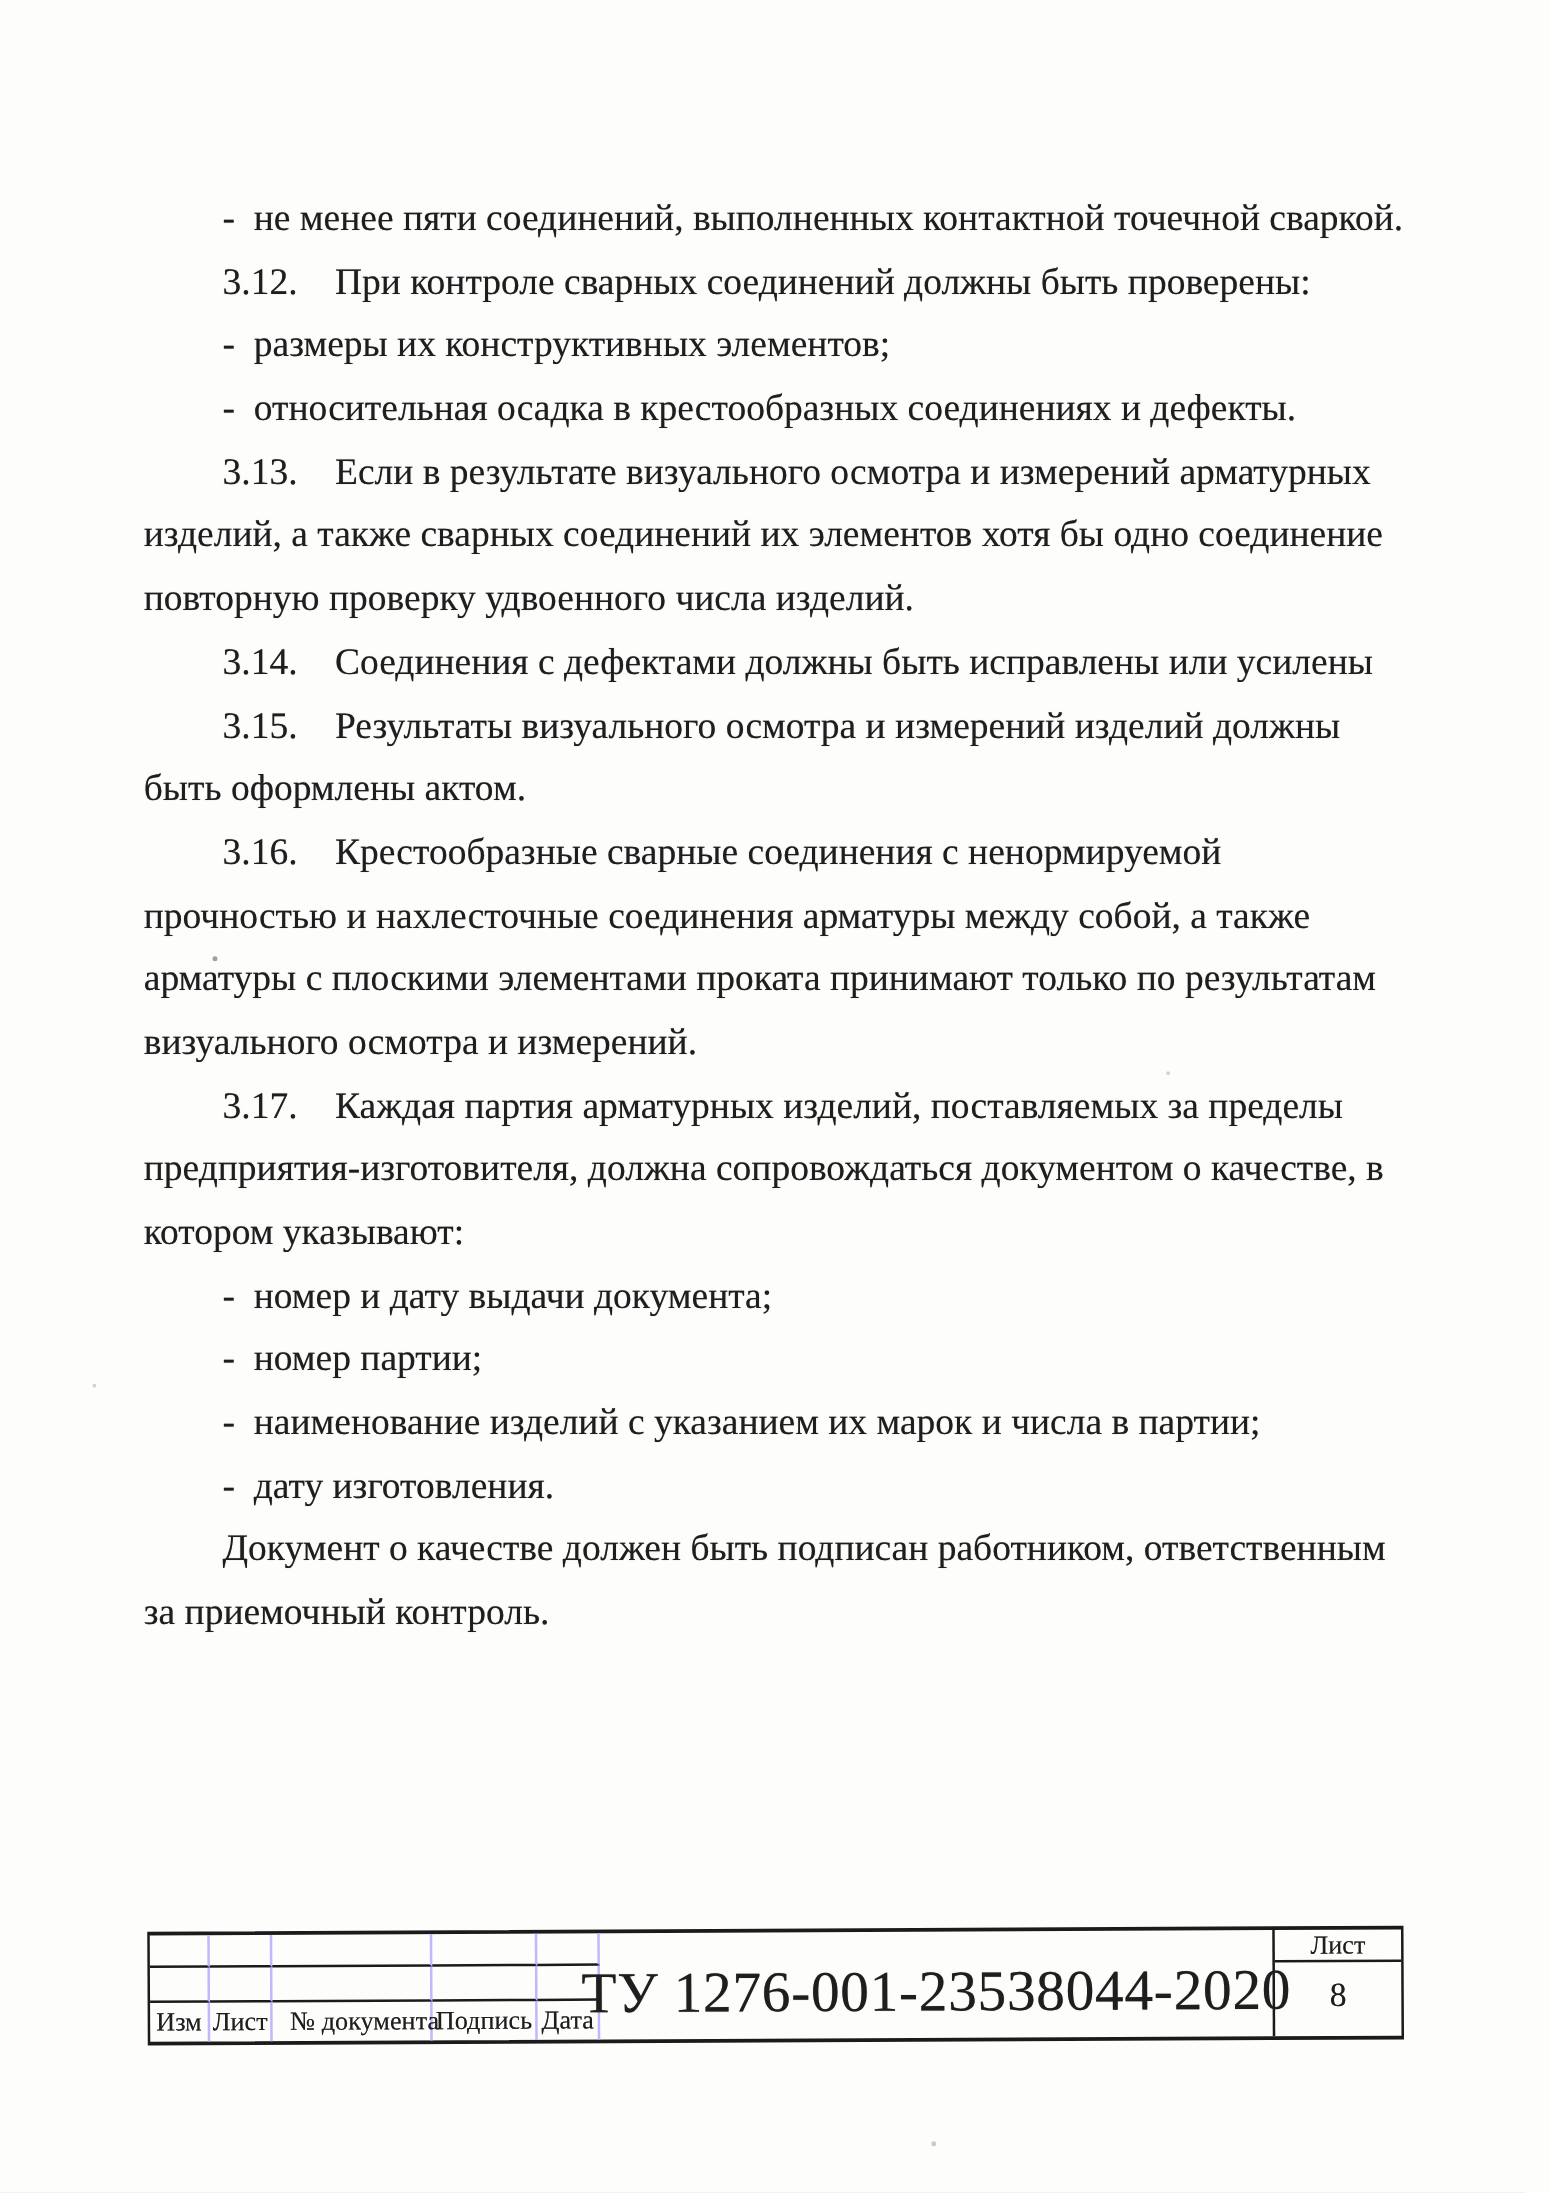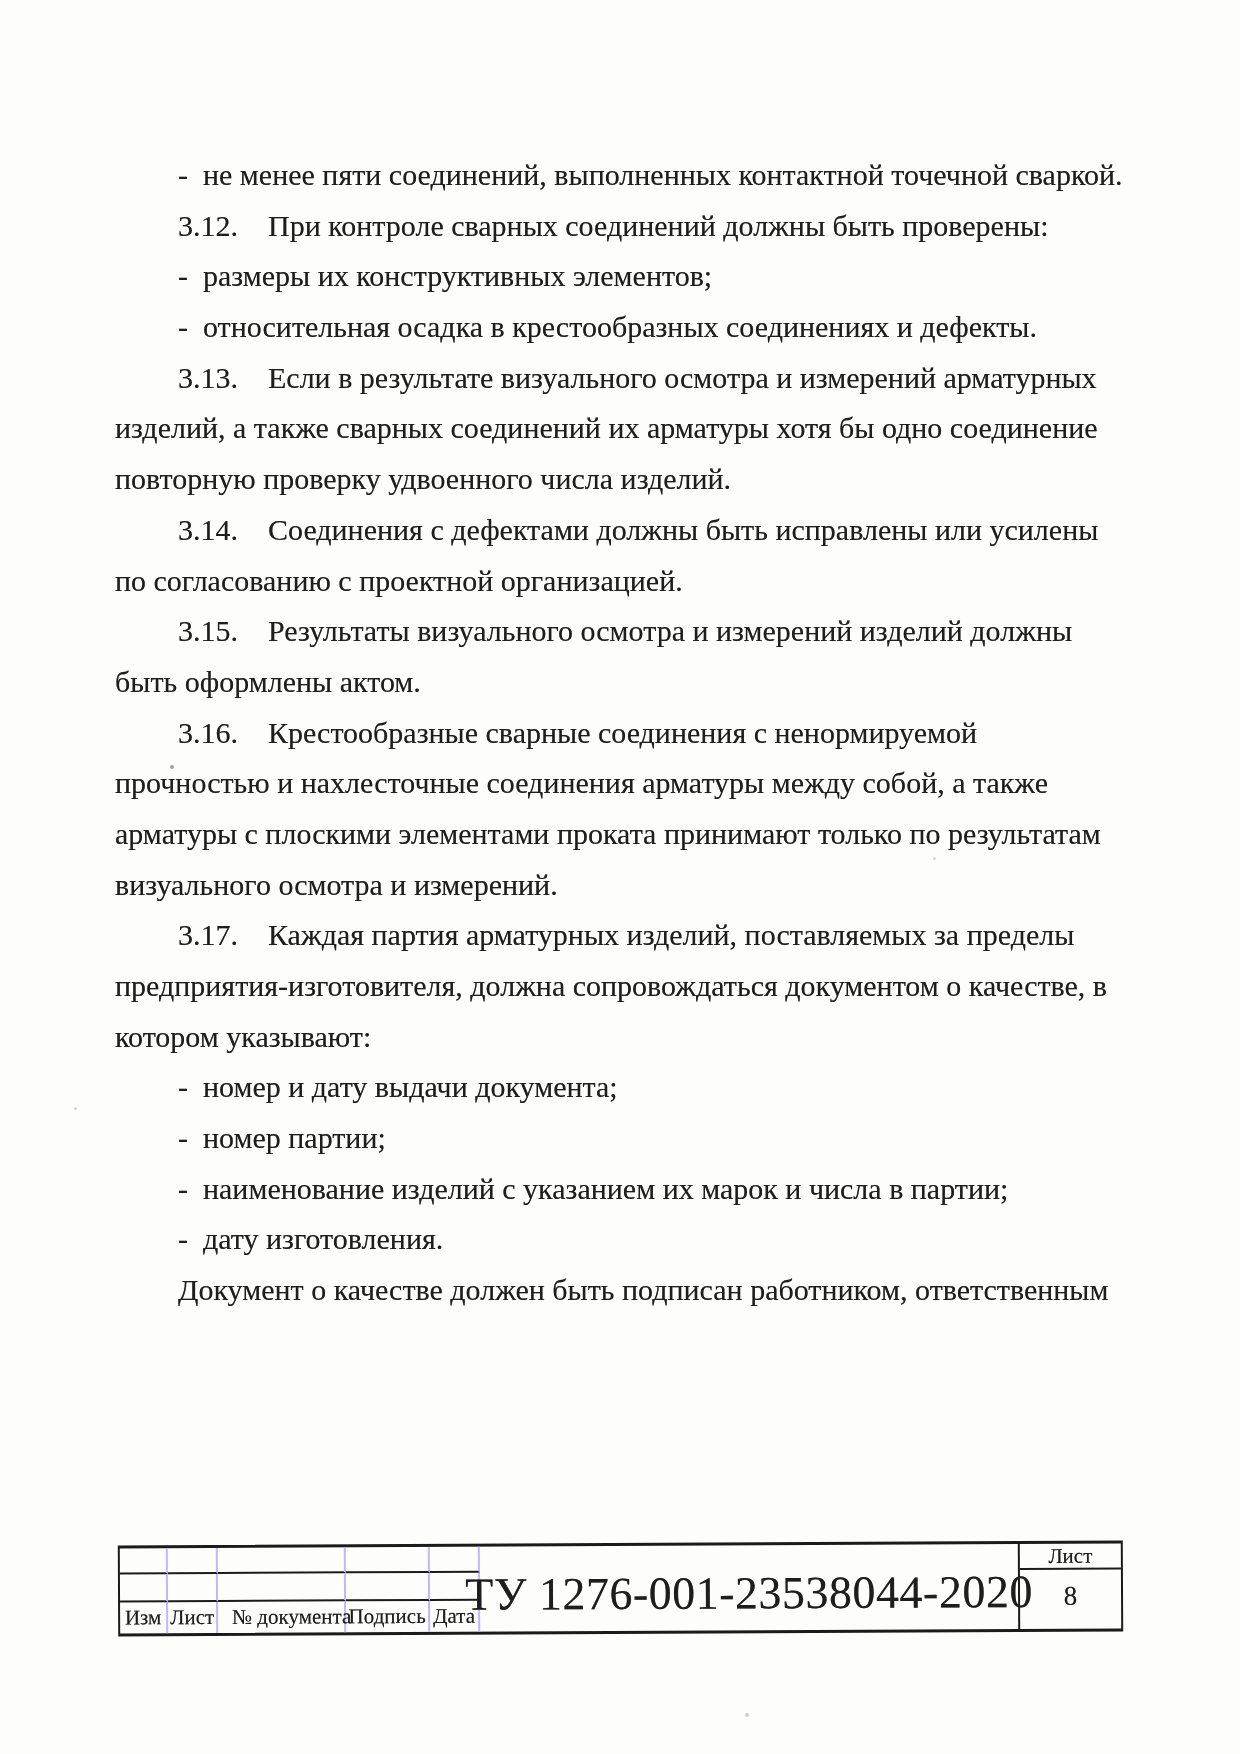--- a/index.html
+++ b/index.html
@@ -87,38 +87,38 @@
 <body>
 
 <div class="page">
 
   <div class="doc-body">
       <div class="ln ind">-  не менее пяти соединений, выполненных контактной точечной сваркой.</div>
       <div class="ln ind">3.12.    При контроле сварных соединений должны быть проверены:</div>
       <div class="ln ind">-  размеры их конструктивных элементов;</div>
       <div class="ln ind">-  относительная осадка в крестообразных соединениях и дефекты.</div>
       <div class="ln ind">3.13.    Если в результате визуального осмотра и измерений арматурных</div>
-      <div class="ln">изделий, а также сварных соединений их арматуры хотя бы одно соединение</div>
+      <div class="ln">изделий, а также сварных соединений их элементов хотя бы одно соединение</div>
       <div class="ln">повторную проверку удвоенного числа изделий.</div>
       <div class="ln ind">3.14.    Соединения с дефектами должны быть исправлены или усилены</div>
-      <div class="ln">по согласованию с проектной организацией.</div>
       <div class="ln ind">3.15.    Результаты визуального осмотра и измерений изделий должны</div>
       <div class="ln">быть оформлены актом.</div>
       <div class="ln ind">3.16.    Крестообразные сварные соединения с ненормируемой</div>
       <div class="ln">прочностью и нахлесточные соединения арматуры между собой, а также</div>
       <div class="ln">арматуры с плоскими элементами проката принимают только по результатам</div>
       <div class="ln">визуального осмотра и измерений.</div>
       <div class="ln ind">3.17.    Каждая партия арматурных изделий, поставляемых за пределы</div>
       <div class="ln">предприятия-изготовителя, должна сопровождаться документом о качестве, в</div>
       <div class="ln">котором указывают:</div>
       <div class="ln ind">-  номер и дату выдачи документа;</div>
       <div class="ln ind">-  номер партии;</div>
       <div class="ln ind">-  наименование изделий с указанием их марок и числа в партии;</div>
       <div class="ln ind">-  дату изготовления.</div>
       <div class="ln ind">Документ о качестве должен быть подписан работником, ответственным</div>
+      <div class="ln">за приемочный контроль.</div>
     </div>
 
   <div class="speck" style="left:170px;top:765px;width:4px;height:4px;opacity:.65;"></div>
   <div class="speck" style="left:745px;top:1713px;width:4px;height:4px;opacity:.35;"></div>
   <div class="speck" style="left:74px;top:1107px;width:3px;height:3px;opacity:.3;"></div>
   <div class="speck" style="left:933px;top:857px;width:3px;height:3px;opacity:.3;"></div>
 
   <div class="stamp">
 
     <div class="cell" style="grid-column:1;grid-row:1;"></div>

